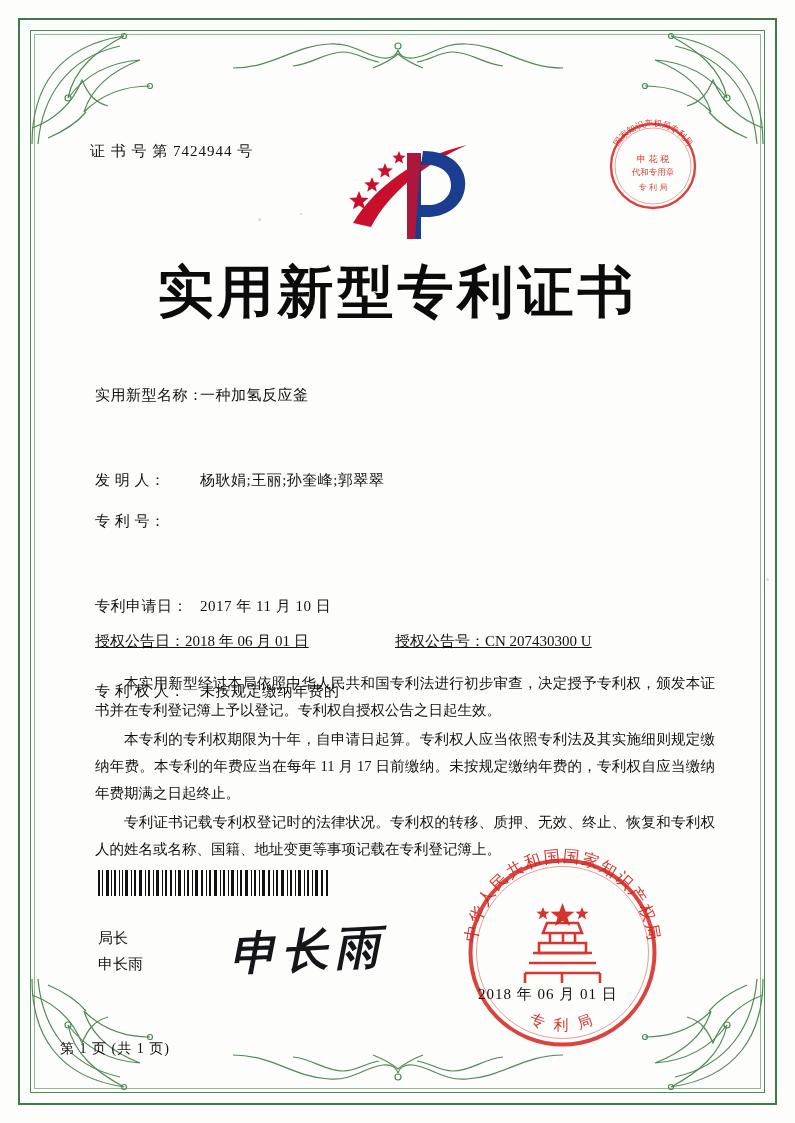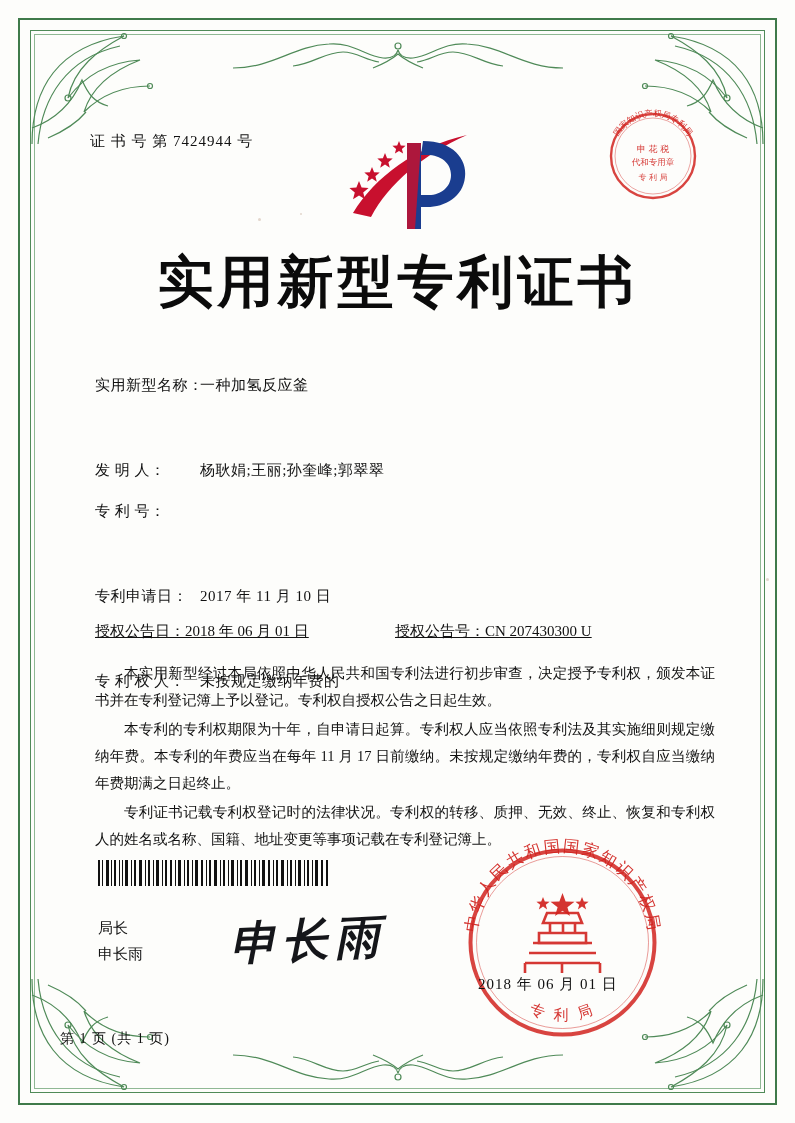--- a/index.html
+++ b/index.html
@@ -67,21 +67,21 @@
     left: 50%;
     bottom: 28px;
     transform: translateX(-50%) scaleY(-1);
     pointer-events: none;
   }
 
   
   .content {
     position: absolute;
     left: 60px;
-    top: 70px;
+    top: 80px;
     width: 675px;
     height: 990px;
   }
 
   .cert-no {
     position: absolute;
     left: 30px;
     top: 62px;
     font-size: 15px;
     letter-spacing: 1px;

